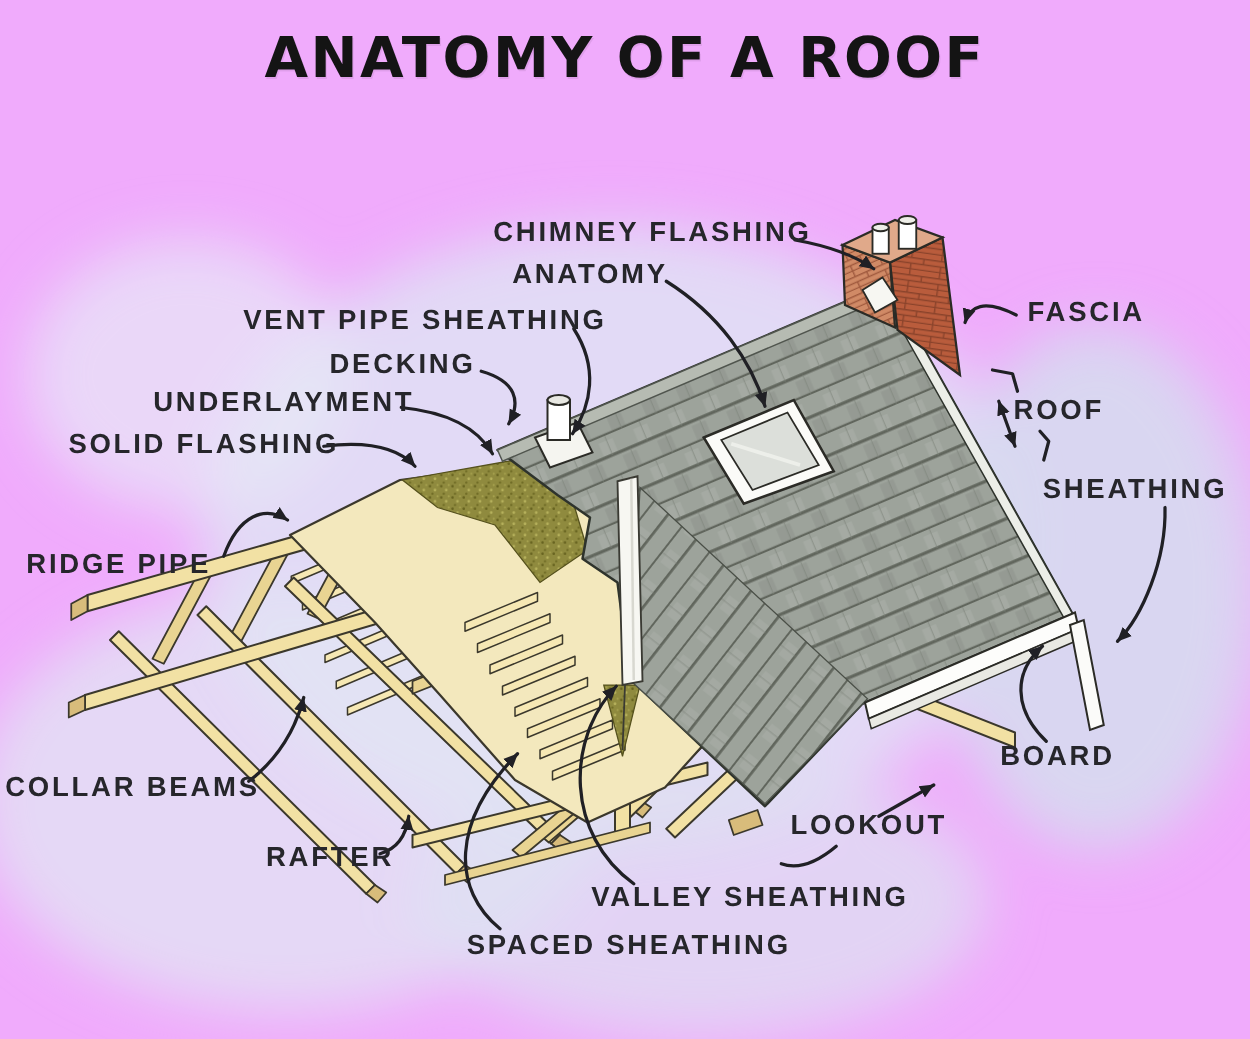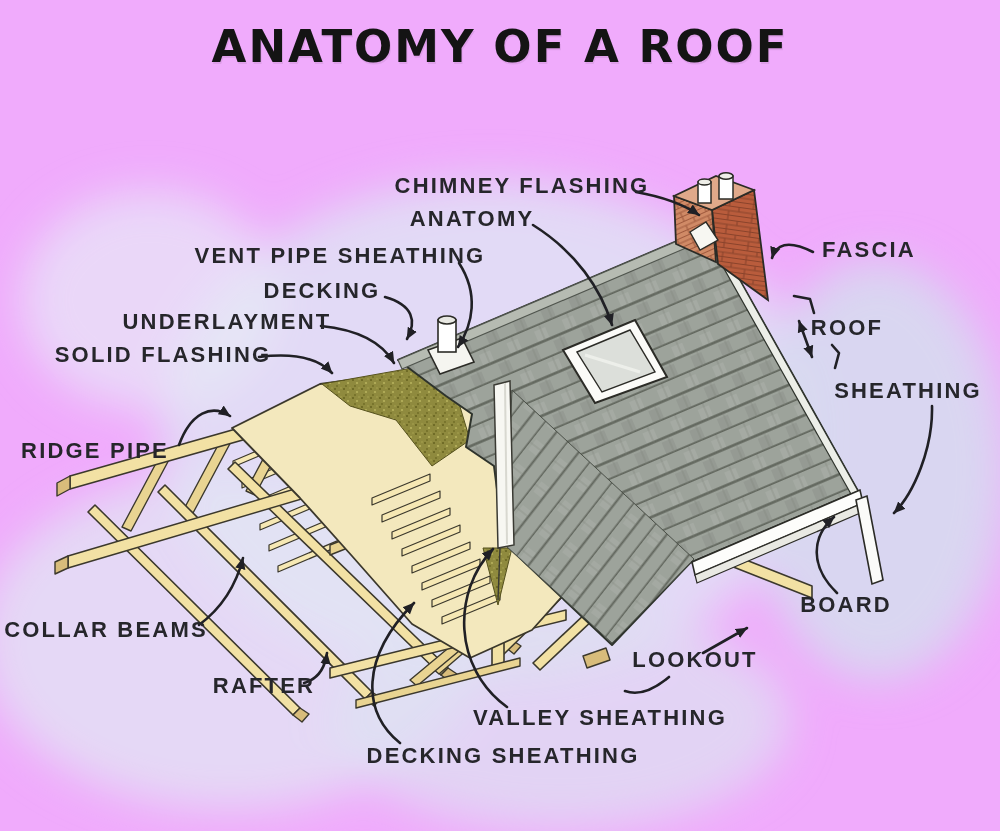--- a/index.html
+++ b/index.html
@@ -231,20 +231,20 @@
 
   <div class="lbl" style="left:522px;top:186px">CHIMNEY FLASHING</div>
   <div class="lbl" style="left:472px;top:219px">ANATOMY</div>
   <div class="lbl" style="left:340px;top:256px">VENT PIPE SHEATHING</div>
   <div class="lbl" style="left:322px;top:291px">DECKING</div>
   <div class="lbl" style="left:227px;top:322px">UNDERLAYMENT</div>
   <div class="lbl" style="left:163px;top:355px">SOLID FLASHING</div>
   <div class="lbl" style="left:95px;top:451px">RIDGE PIPE</div>
   <div class="lbl" style="left:106px;top:630px">COLLAR BEAMS</div>
   <div class="lbl" style="left:264px;top:686px">RAFTER</div>
-  <div class="lbl" style="left:503px;top:756px">DECKING SHEATHING</div>
+  <div class="lbl" style="left:503px;top:756px">SPACED SHEATHING</div>
   <div class="lbl" style="left:600px;top:718px">VALLEY SHEATHING</div>
   <div class="lbl" style="left:695px;top:660px">LOOKOUT</div>
   <div class="lbl" style="left:846px;top:605px">BOARD</div>
   <div class="lbl" style="left:908px;top:391px">SHEATHING</div>
   <div class="lbl" style="left:847px;top:328px">ROOF</div>
   <div class="lbl" style="left:869px;top:250px">FASCIA</div>
 </div>
 
 </body></html>

